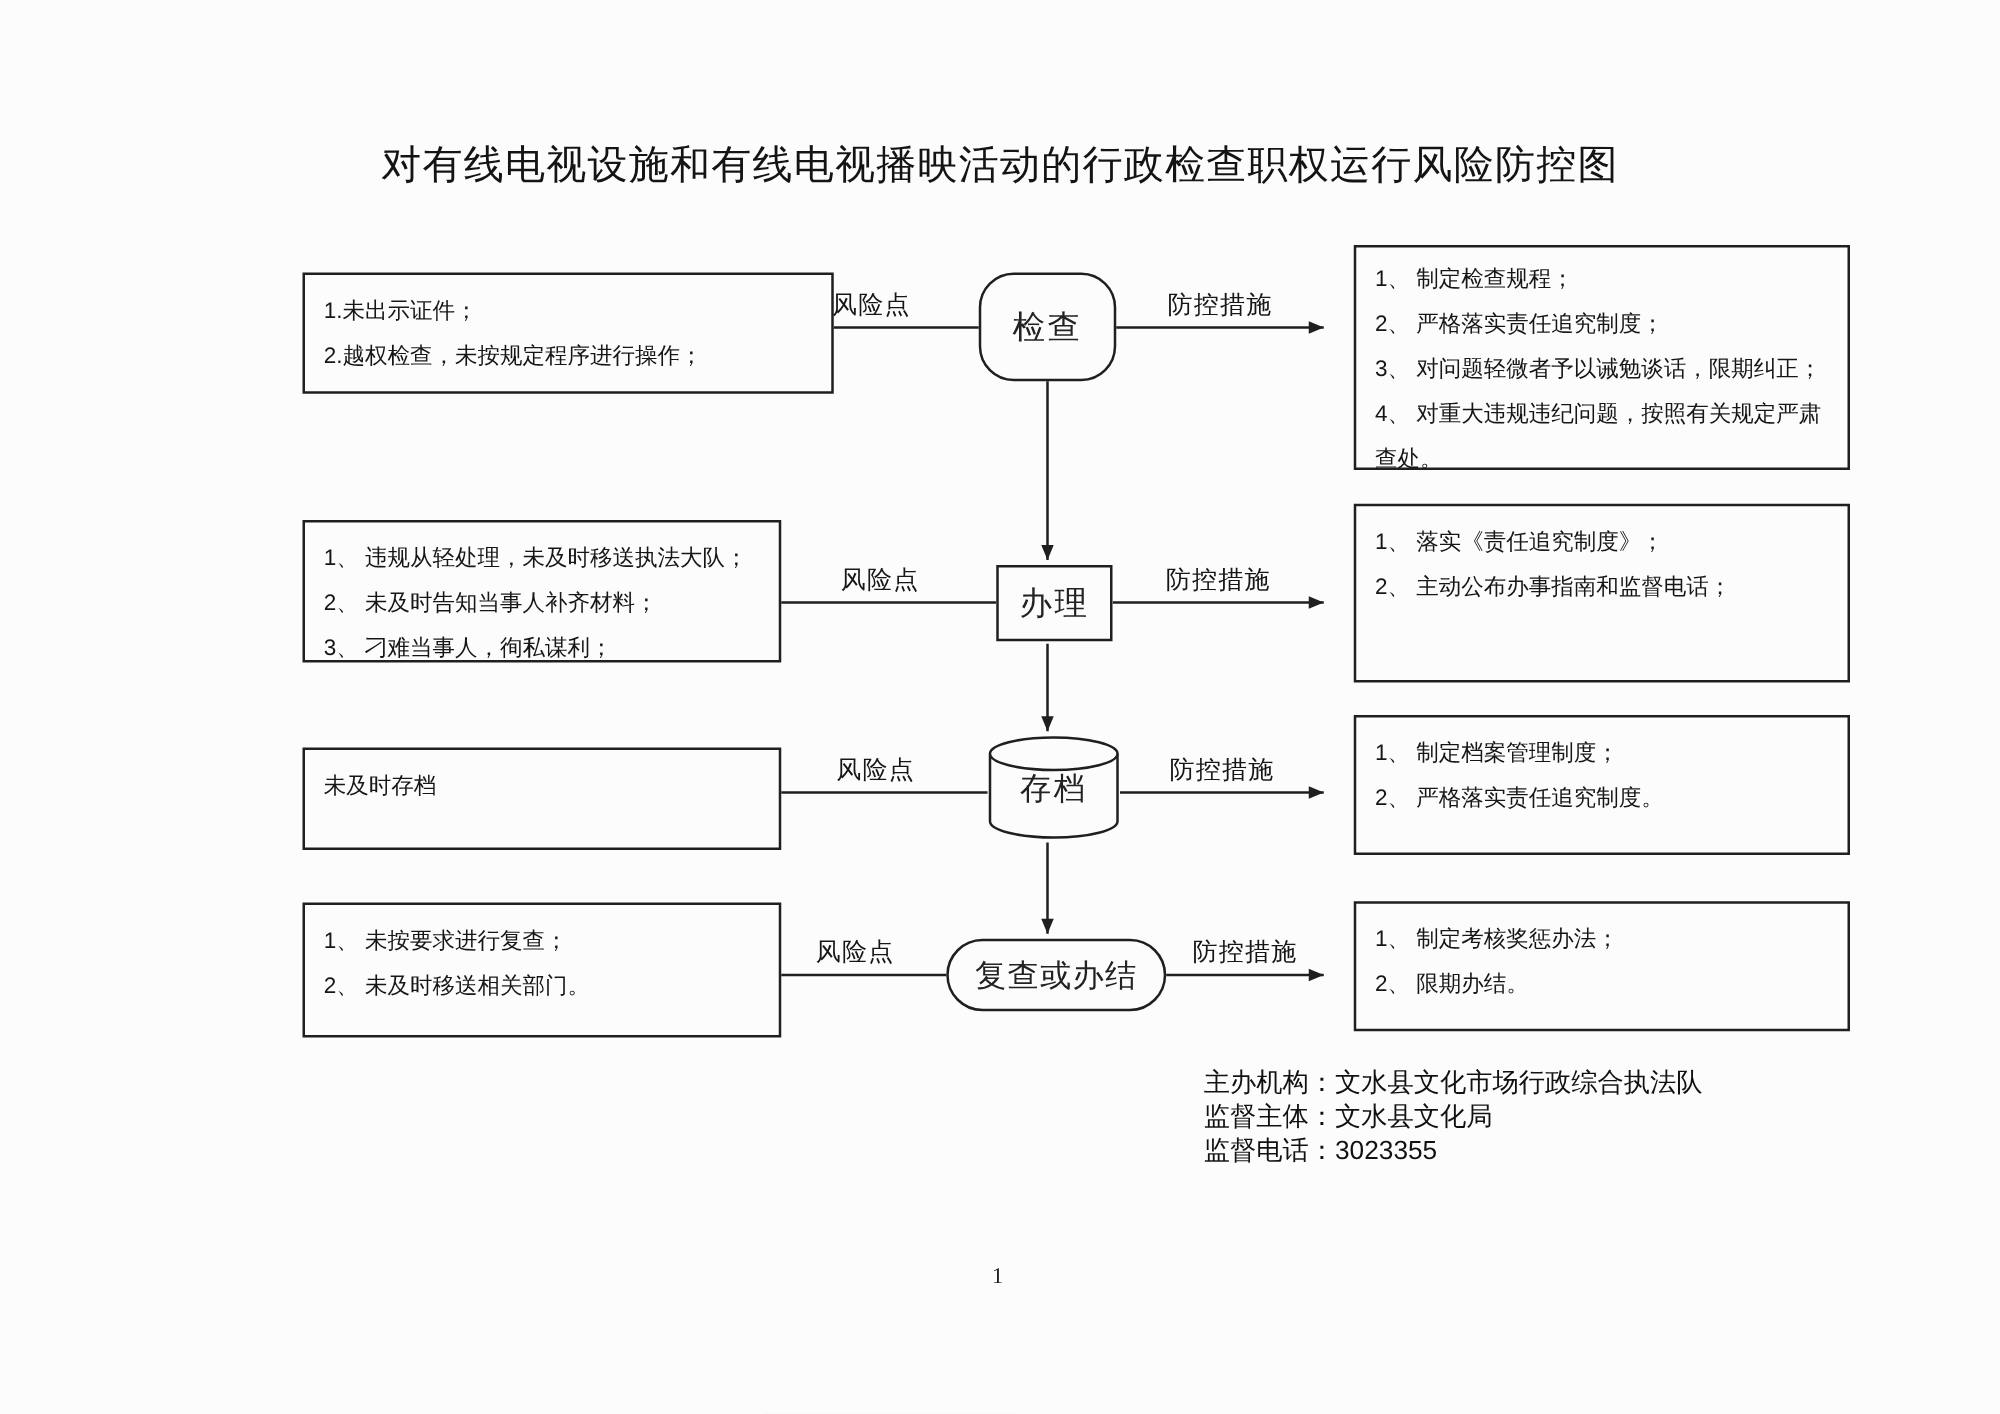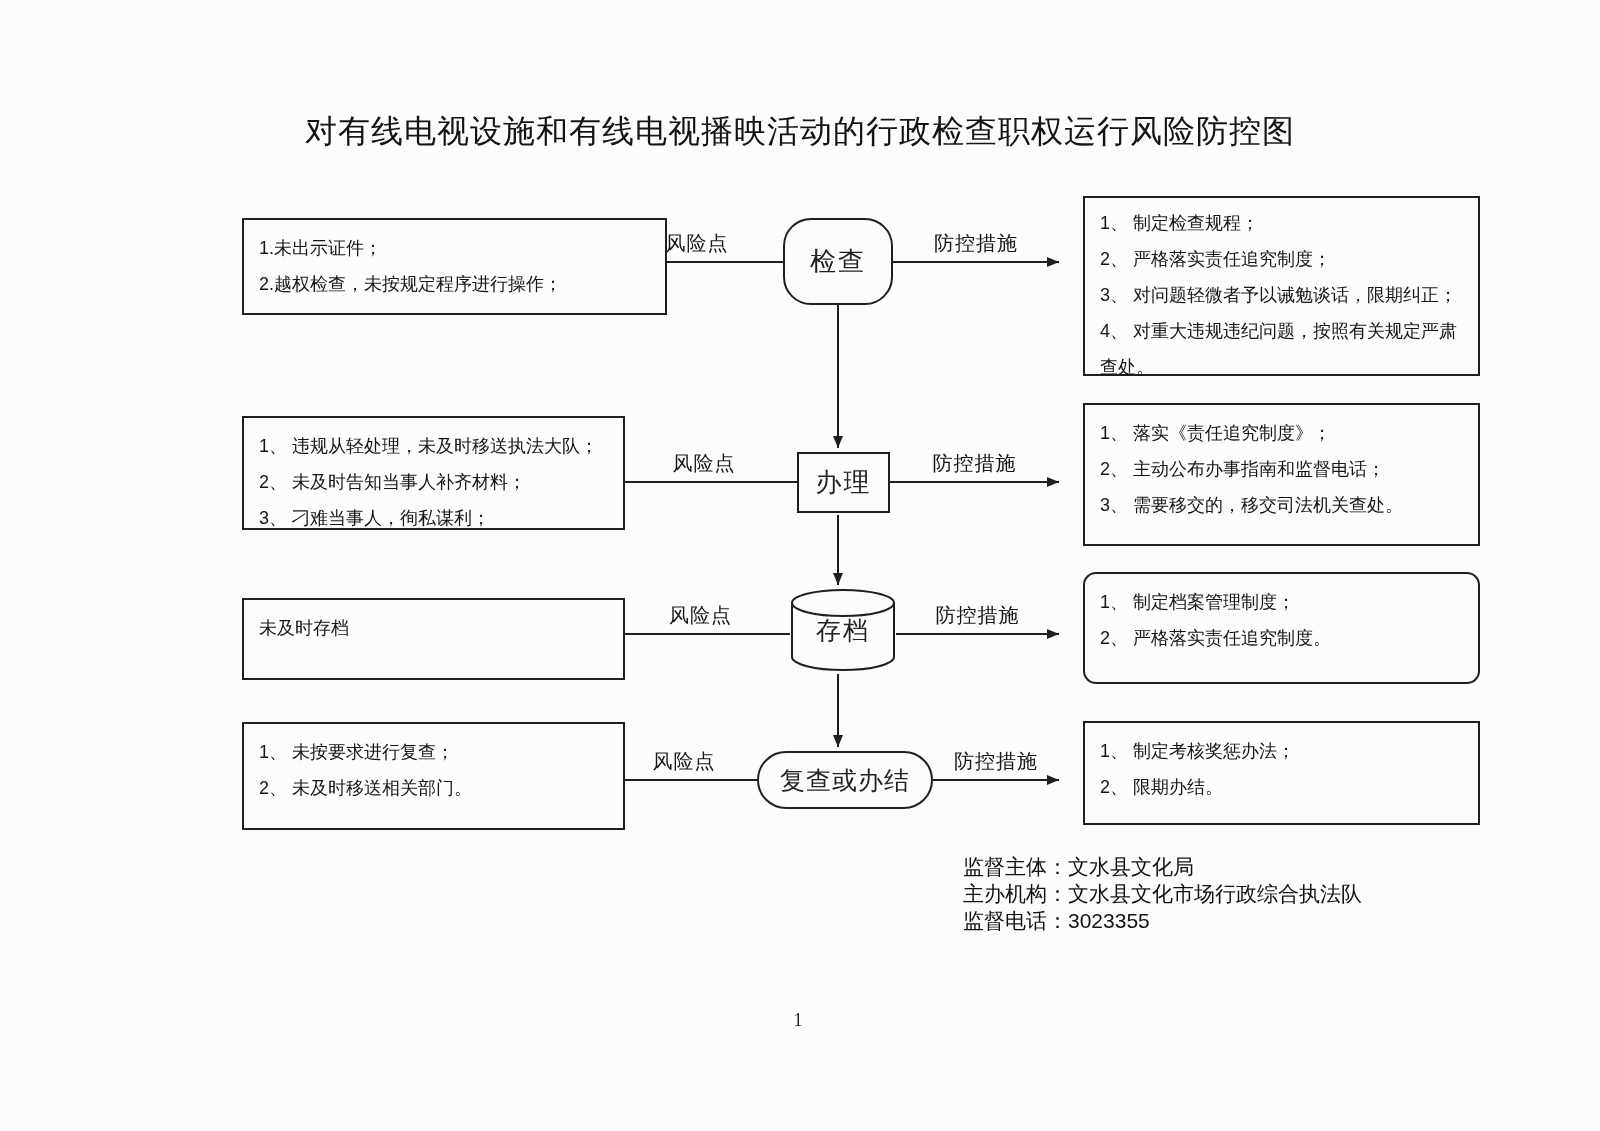--- a/index.html
+++ b/index.html
@@ -102,39 +102,38 @@
     <div class="box-item">1、 违规从轻处理，未及时移送执法大队；</div>
     <div class="box-item">2、 未及时告知当事人补齐材料；</div>
     <div class="box-item">3、 刁难当事人，徇私谋利；</div>
   </div>
 
   <div class="node" style="left:797px;top:452px;width:93px;height:61px;">办理</div>
 
   <div class="box" style="left:1063px;top:403px;width:397px;height:143px;">
     <div class="box-item">1、 落实《责任追究制度》；</div>
     <div class="box-item">2、 主动公布办事指南和监督电话；</div>
-    <div class="box-item">3、 需要移交的，移交司法机关查处。</div>
   </div>
 
   <div class="arrow-label" style="left:611px;top:450px;width:186px;">风险点</div>
   <div class="arrow-label" style="left:890px;top:450px;width:169px;">防控措施</div>
 
   <div class="box" style="left:222px;top:598px;width:383px;height:82px;">
     <div class="box-item">未及时存档</div>
   </div>
 
   <div class="cyl-wrap" style="left:790px;top:588px;width:106px;height:84px;">
     <svg width="106" height="84" viewBox="0 0 106 84">
       <path d="M2,15 v54 a51,13 0 0 0 102,0 v-54" fill="#fcfcfc" stroke="#1f1f1f" stroke-width="2"></path>
       <ellipse cx="53" cy="15" rx="51" ry="13" fill="#fcfcfc" stroke="#1f1f1f" stroke-width="2"></ellipse>
     </svg>
     <div class="cyl-label">存档</div>
   </div>
 
-  <div class="box" style="left:1063px;top:572px;width:397px;height:112px;border-radius:13px;">
+  <div class="box" style="left:1063px;top:572px;width:397px;height:112px;">
     <div class="box-item">1、 制定档案管理制度；</div>
     <div class="box-item">2、 严格落实责任追究制度。</div>
   </div>
 
   <div class="arrow-label" style="left:611px;top:602px;width:179px;">风险点</div>
   <div class="arrow-label" style="left:896px;top:602px;width:163px;">防控措施</div>
 
   <div class="box" style="left:222px;top:722px;width:383px;height:108px;">
     <div class="box-item">1、 未按要求进行复查；</div>
     <div class="box-item">2、 未及时移送相关部门。</div>
@@ -144,20 +143,20 @@
 
   <div class="box" style="left:1063px;top:721px;width:397px;height:104px;">
     <div class="box-item">1、 制定考核奖惩办法；</div>
     <div class="box-item">2、 限期办结。</div>
   </div>
 
   <div class="arrow-label" style="left:611px;top:748px;width:146px;">风险点</div>
   <div class="arrow-label" style="left:933px;top:748px;width:126px;">防控措施</div>
 
   <div class="footer">
+    <div>主办机构：文水县文化市场行政综合执法队</div>
     <div>监督主体：文水县文化局</div>
-    <div>主办机构：文水县文化市场行政综合执法队</div>
     <div>监督电话：3023355</div>
   </div>
 
   <div class="page-num">1</div>
 
 </div>
 
 </body></html>

